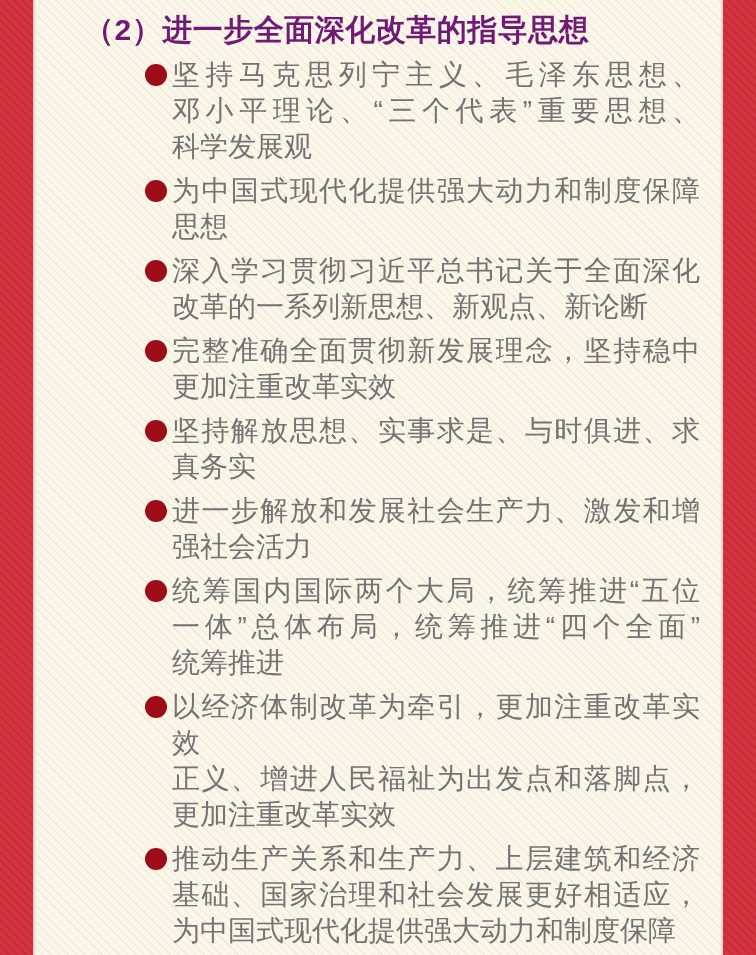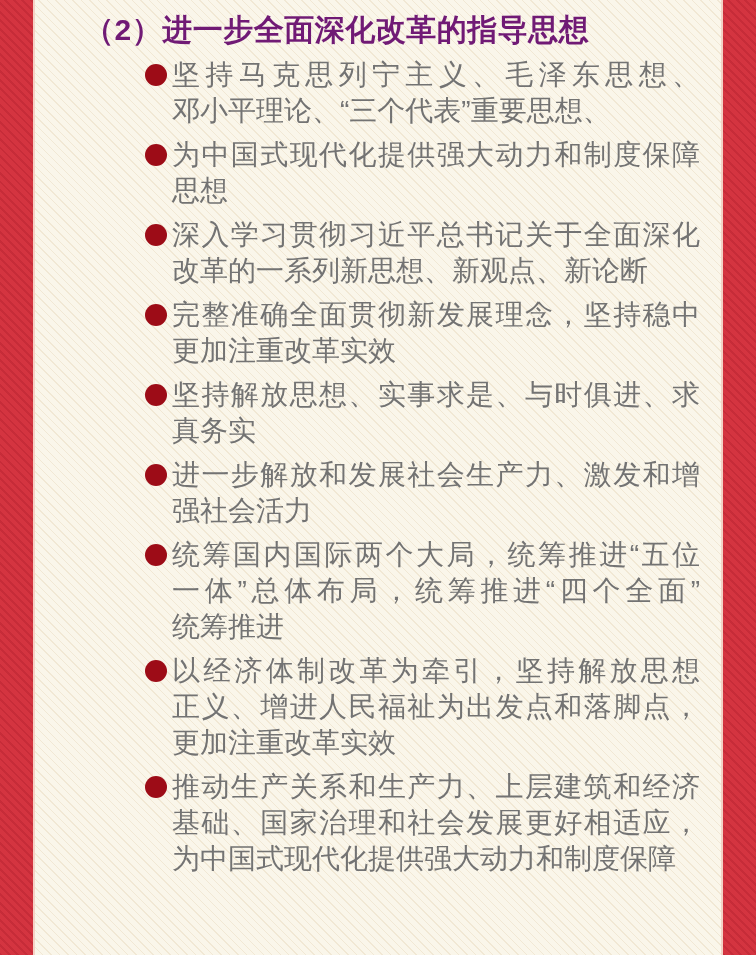--- a/index.html
+++ b/index.html
@@ -102,20 +102,21 @@
 <div class="content">
   <h1 class="section-title">（2）进一步全面深化改革的指导思想</h1>
 
   <div class="bullet-list">
 
     <div class="bullet">
       <span class="dot"></span>
       <div class="btext">
         <div class="line">坚持马克思列宁主义、毛泽东思想、</div>
         <div class="line">邓小平理论、“三个代表”重要思想、</div>
+        <div class="line">科学发展观</div>
       </div>
     </div>
 
     <div class="bullet">
       <span class="dot"></span>
       <div class="btext">
         <div class="line">为中国式现代化提供强大动力和制度保障</div>
         <div class="line">思想</div>
       </div>
     </div>
@@ -157,21 +158,21 @@
       <div class="btext">
         <div class="line">统筹国内国际两个大局，统筹推进“五位</div>
         <div class="line">一体”总体布局，统筹推进“四个全面”</div>
         <div class="line">统筹推进</div>
       </div>
     </div>
 
     <div class="bullet">
       <span class="dot"></span>
       <div class="btext">
-        <div class="line">以经济体制改革为牵引，坚持解放思想</div>
+        <div class="line">以经济体制改革为牵引，更加注重改革实效</div>
         <div class="line">正义、增进人民福祉为出发点和落脚点，</div>
         <div class="line">更加注重改革实效</div>
       </div>
     </div>
 
     <div class="bullet">
       <span class="dot"></span>
       <div class="btext">
         <div class="line">推动生产关系和生产力、上层建筑和经济</div>
         <div class="line">基础、国家治理和社会发展更好相适应，</div>

